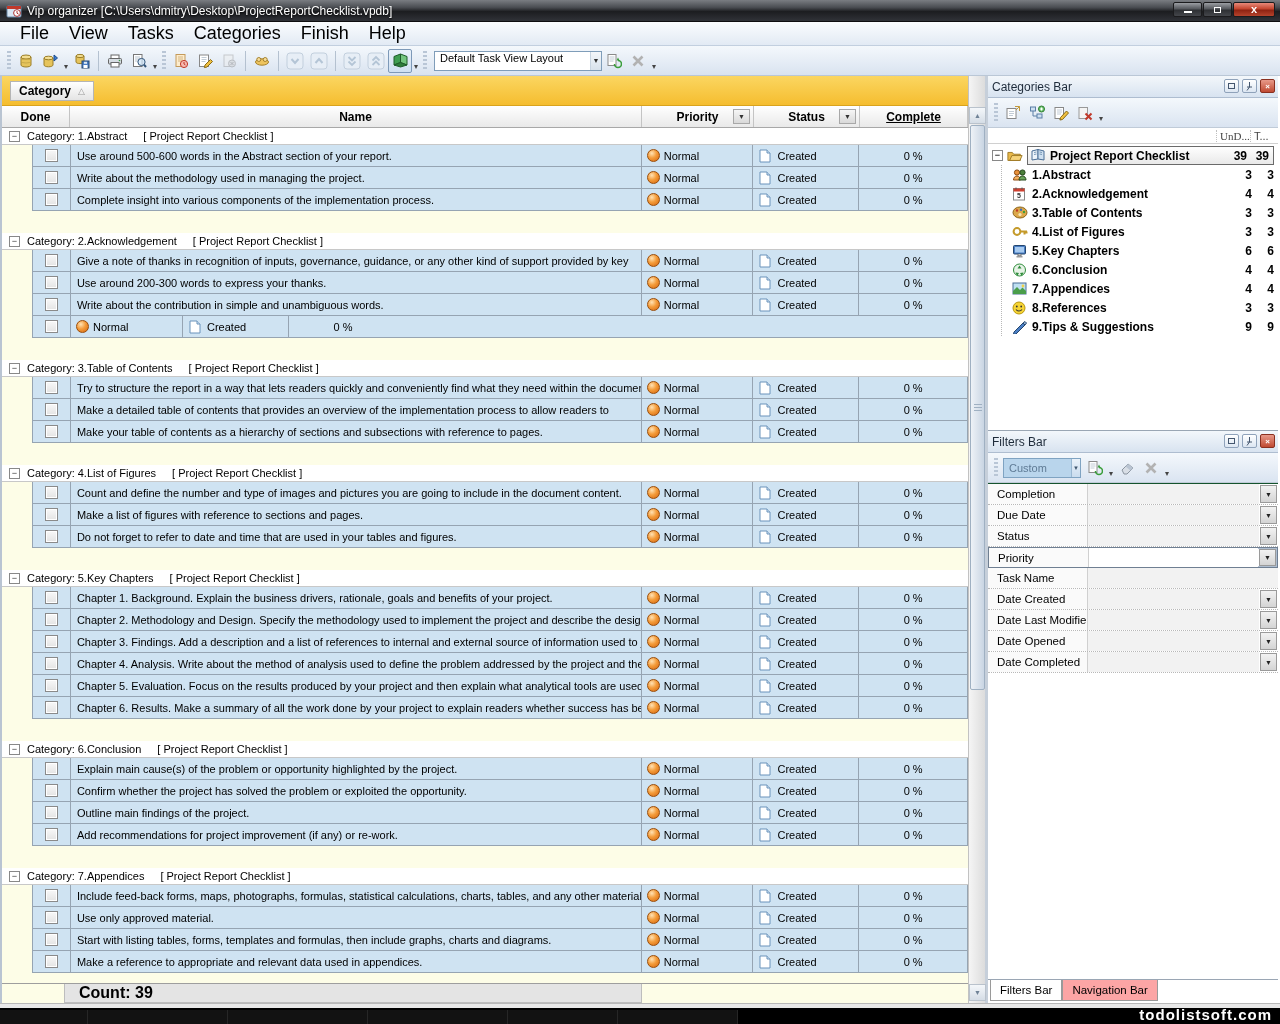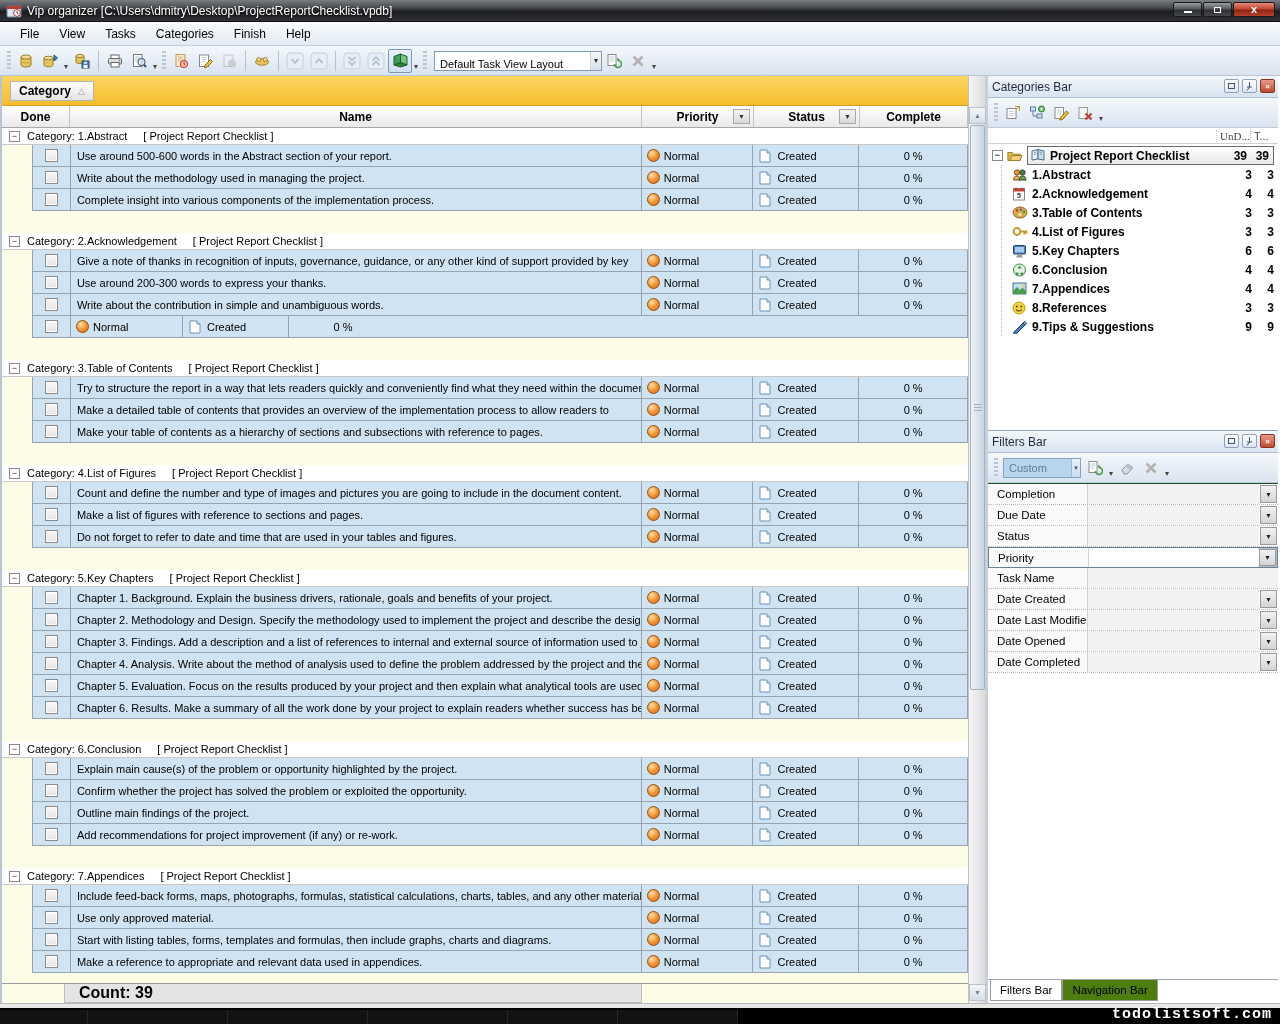--- a/index.html
+++ b/index.html
@@ -11,48 +11,48 @@
   .titlebar { height:22px; background:linear-gradient(#7a7d82 0%,#4a4d52 35%,#1c1d20 55%,#303238 100%); display:flex; align-items:center; padding:0 6px; color:#fff; position:relative; flex:none; border-bottom:1px solid #0e0e10;}
   .titlebar .title { font-size:12px; margin-left:5px; text-shadow:0 1px 2px #000; white-space:nowrap;}
   .winbtns { position:absolute; right:5px; top:2px; display:flex; gap:1px;}
   .wbtn { width:29px; height:15px; border:1px solid #1b1b1d; border-radius:2px; background:linear-gradient(#9b9ea3,#55585d 45%,#2e3034 55%,#44464b); color:#fff; display:flex; align-items:center; justify-content:center; font-size:9px; line-height:1;}
   .wbtn.close { width:42px; background:linear-gradient(#e88a7a,#c4452e 45%,#8f2312 55%,#b5432c); font-size:11px; font-weight:bold;}
   .wbtn .box { width:7px; height:6px; border:1px solid #fff; }
   .wbtn .dash { width:8px; height:2px; background:#fff; margin-top:5px;}
 
   
   .menubar { height:24px; flex:none; background:linear-gradient(#fafcfe,#e2eaf4); border-bottom:1px solid #c2cfdf; display:flex; align-items:center; padding-left:10px;}
-  .menu-item { padding:4px 10px; font-size:12px; }
+  .menu-item { padding:4px 10px; font-size:18px; }
 
   
   .toolbar { height:30px; flex:none; background:linear-gradient(#f4f8fc,#d9e3f0); display:flex; align-items:center; padding:0 4px; border-bottom:1px solid #bac7d6;}
   .grip { width:4px; height:20px; margin:0 3px; background:repeating-linear-gradient(#b9c6d6 0 2px, transparent 2px 4px); }
   .tbbtn { width:24px; height:24px; display:flex; align-items:center; justify-content:center; border:1px solid transparent; border-radius:2px; }
   .tbbtn.pressed { border:1px solid #7d99b8; background:linear-gradient(#e9f1fa,#cfe0f2); }
   .tbsep { width:1px; height:20px; background:#b4c1d0; margin:0 4px; }
   .tbcaret { font-size:8px; color:#444; padding:0 2px; align-self:flex-end; margin-bottom:4px;}
-  .combo { width:168px; height:20px; border:1px solid #7f9db9; background:#fff; display:flex; align-items:flex-end; margin-left:4px; }
+  .combo { width:168px; height:20px; border:1px solid #7f9db9; background:#fff; display:flex; align-items:flex-start; margin-left:4px; }
   .combo .cval { flex:1; padding-left:5px; font-size:11px; white-space:nowrap; overflow:hidden;}
   .combo .cbtn { width:11px; height:18px; border-left:1px solid #c8d4e0; background:linear-gradient(#f4f7fa,#d8e2ec); font-size:7px; display:flex; align-items:center; justify-content:center; color:#333;}
 
   
   .main { height:927px; flex:none; display:flex; background:#fff; }
 
   
   .list-pane { width:968px; flex:none; display:flex; flex-direction:column; background:#fdfde7; border-left:2px solid #b9c4d2;}
   .band { height:30px; flex:none; background:linear-gradient(#fbd661,#f5bd2f); display:flex; align-items:center; padding-left:8px; border-bottom:1px solid #d9a31d;}
   .groupbtn { height:20px; background:linear-gradient(#ffffff,#e4e4e4); border:1px solid #b5b5b5; display:flex; align-items:center; padding:0 8px; gap:7px; font-weight:bold; font-size:12px;}
   .groupbtn .tri { color:#9a9a9a; font-size:9px; font-weight:normal;}
   .colhead { height:22px; flex:none; display:flex; background:linear-gradient(#ffffff,#e9e9e9); border-bottom:1px solid #a8a8a8; font-weight:bold; font-size:12px;}
   .ch { display:flex; align-items:center; justify-content:center; border-right:1px solid #c4c4c4; position:relative;}
   .ch.done { width:68px; }
   .ch.name { width:572px; }
   .ch.prio { width:112px; }
   .ch.stat { width:106px; }
-  .ch.comp { width:108px; }
+  .ch.comp { width:108px;text-decoration:underline; }
   .ch .fbtn { position:absolute; right:3px; top:3px; width:17px; height:15px; background:linear-gradient(#f6f6f6,#d9d9d9); border:1px solid #a8a8a8; font-size:7px; color:#333; display:flex; align-items:center; justify-content:center;}
 
   .listbody { height:855px; flex:none; overflow:hidden; background:#fdfde7; }
   .cat-row { height:17px; display:flex; align-items:center; background:#fff; border-bottom:1px solid #c8c8c8; padding-left:7px; }
   .expander { width:11px; height:11px; border:1px solid #888; background:#fff; font-size:9px; line-height:8px; text-align:center; color:#333; flex:none;}
   .cat-row .clabel { margin-left:7px; }
   .cat-row .csuffix { margin-left:16px; }
   .task-row { height:22px; display:flex; margin-left:30px; width:936px; background:#cfe3f2; border:1px solid #96a4b2; border-top:none; }
   .group .task-row:first-of-type { border-top:1px solid #96a4b2; }
   .cell { display:flex; align-items:center; border-right:1px solid #96a4b2; }
@@ -107,28 +107,28 @@
   .f-rows { border-top:1px solid #14532d; }
   .f-row { height:21px; display:flex; align-items:stretch; border-bottom:1px dotted #b8b8b8; background:#fff;}
   .f-label { width:100px; display:flex; align-items:center; padding-left:9px; border-right:1px solid #d0d0d0; background:#fafafa; white-space:nowrap; overflow:hidden; font-size:11.5px;}
   .f-value { flex:1; background:#f2f2f2; }
   .f-btn { width:17px; flex:none; margin:1px; background:linear-gradient(#f2f2f2,#d4d4d4); border:1px solid #9a9a9a; font-size:7px; display:flex; align-items:center; justify-content:center; color:#222;}
   .f-row.sel { border:1px solid #6f7f92; box-shadow:inset 0 0 0 1px #aebdd0; }
   .f-row.sel .f-value { background:#fff; }
   .f-filler { flex:1; background:#fff; }
 
   .panel-tabs { height:24px; flex:none; display:flex; align-items:flex-start; border-top:1px solid #9aa6b4; background:#fff; padding-left:2px;}
-  .ptab { height:21px; display:flex; align-items:center; padding:0 9px; border:1px solid #9a9a9a; border-top:none; font-size:11.5px; background:#4d7c0f;}
+  .ptab { height:21px; display:flex; align-items:center; padding:0 9px; border:1px solid #9a9a9a; border-top:none; font-size:11.5px; background:#fca5a5;}
   .ptab.active { background:#fff; border-bottom:1px solid #9a9a9a;}
 
   
   .statusstrip { height:5px; flex:none; background:#e8e8e8; border-top:1px solid #b8b8b8;}
   .blackbar { height:16px; flex:none; background:#000; position:relative; display:flex; align-items:center;}
   .bseg { height:14px; margin-top:1px; background:#121212; border-right:1px solid #262626; }
-  .brand { position:absolute; right:8px; top:-2px; color:#fff; font-family:Liberation Mono, monospace; font-weight:bold; font-size:15px; letter-spacing:1px;}
+  .brand { position:absolute; right:8px; top:-2px; color:#fff; font-family:Liberation Sans, sans-serif; font-weight:bold; font-size:15px; letter-spacing:1px;}
 
   svg { display:block; }
 </style>
 </head>
 <body>
 
 <div class="app">
 
   <div class="titlebar">
     <span>

